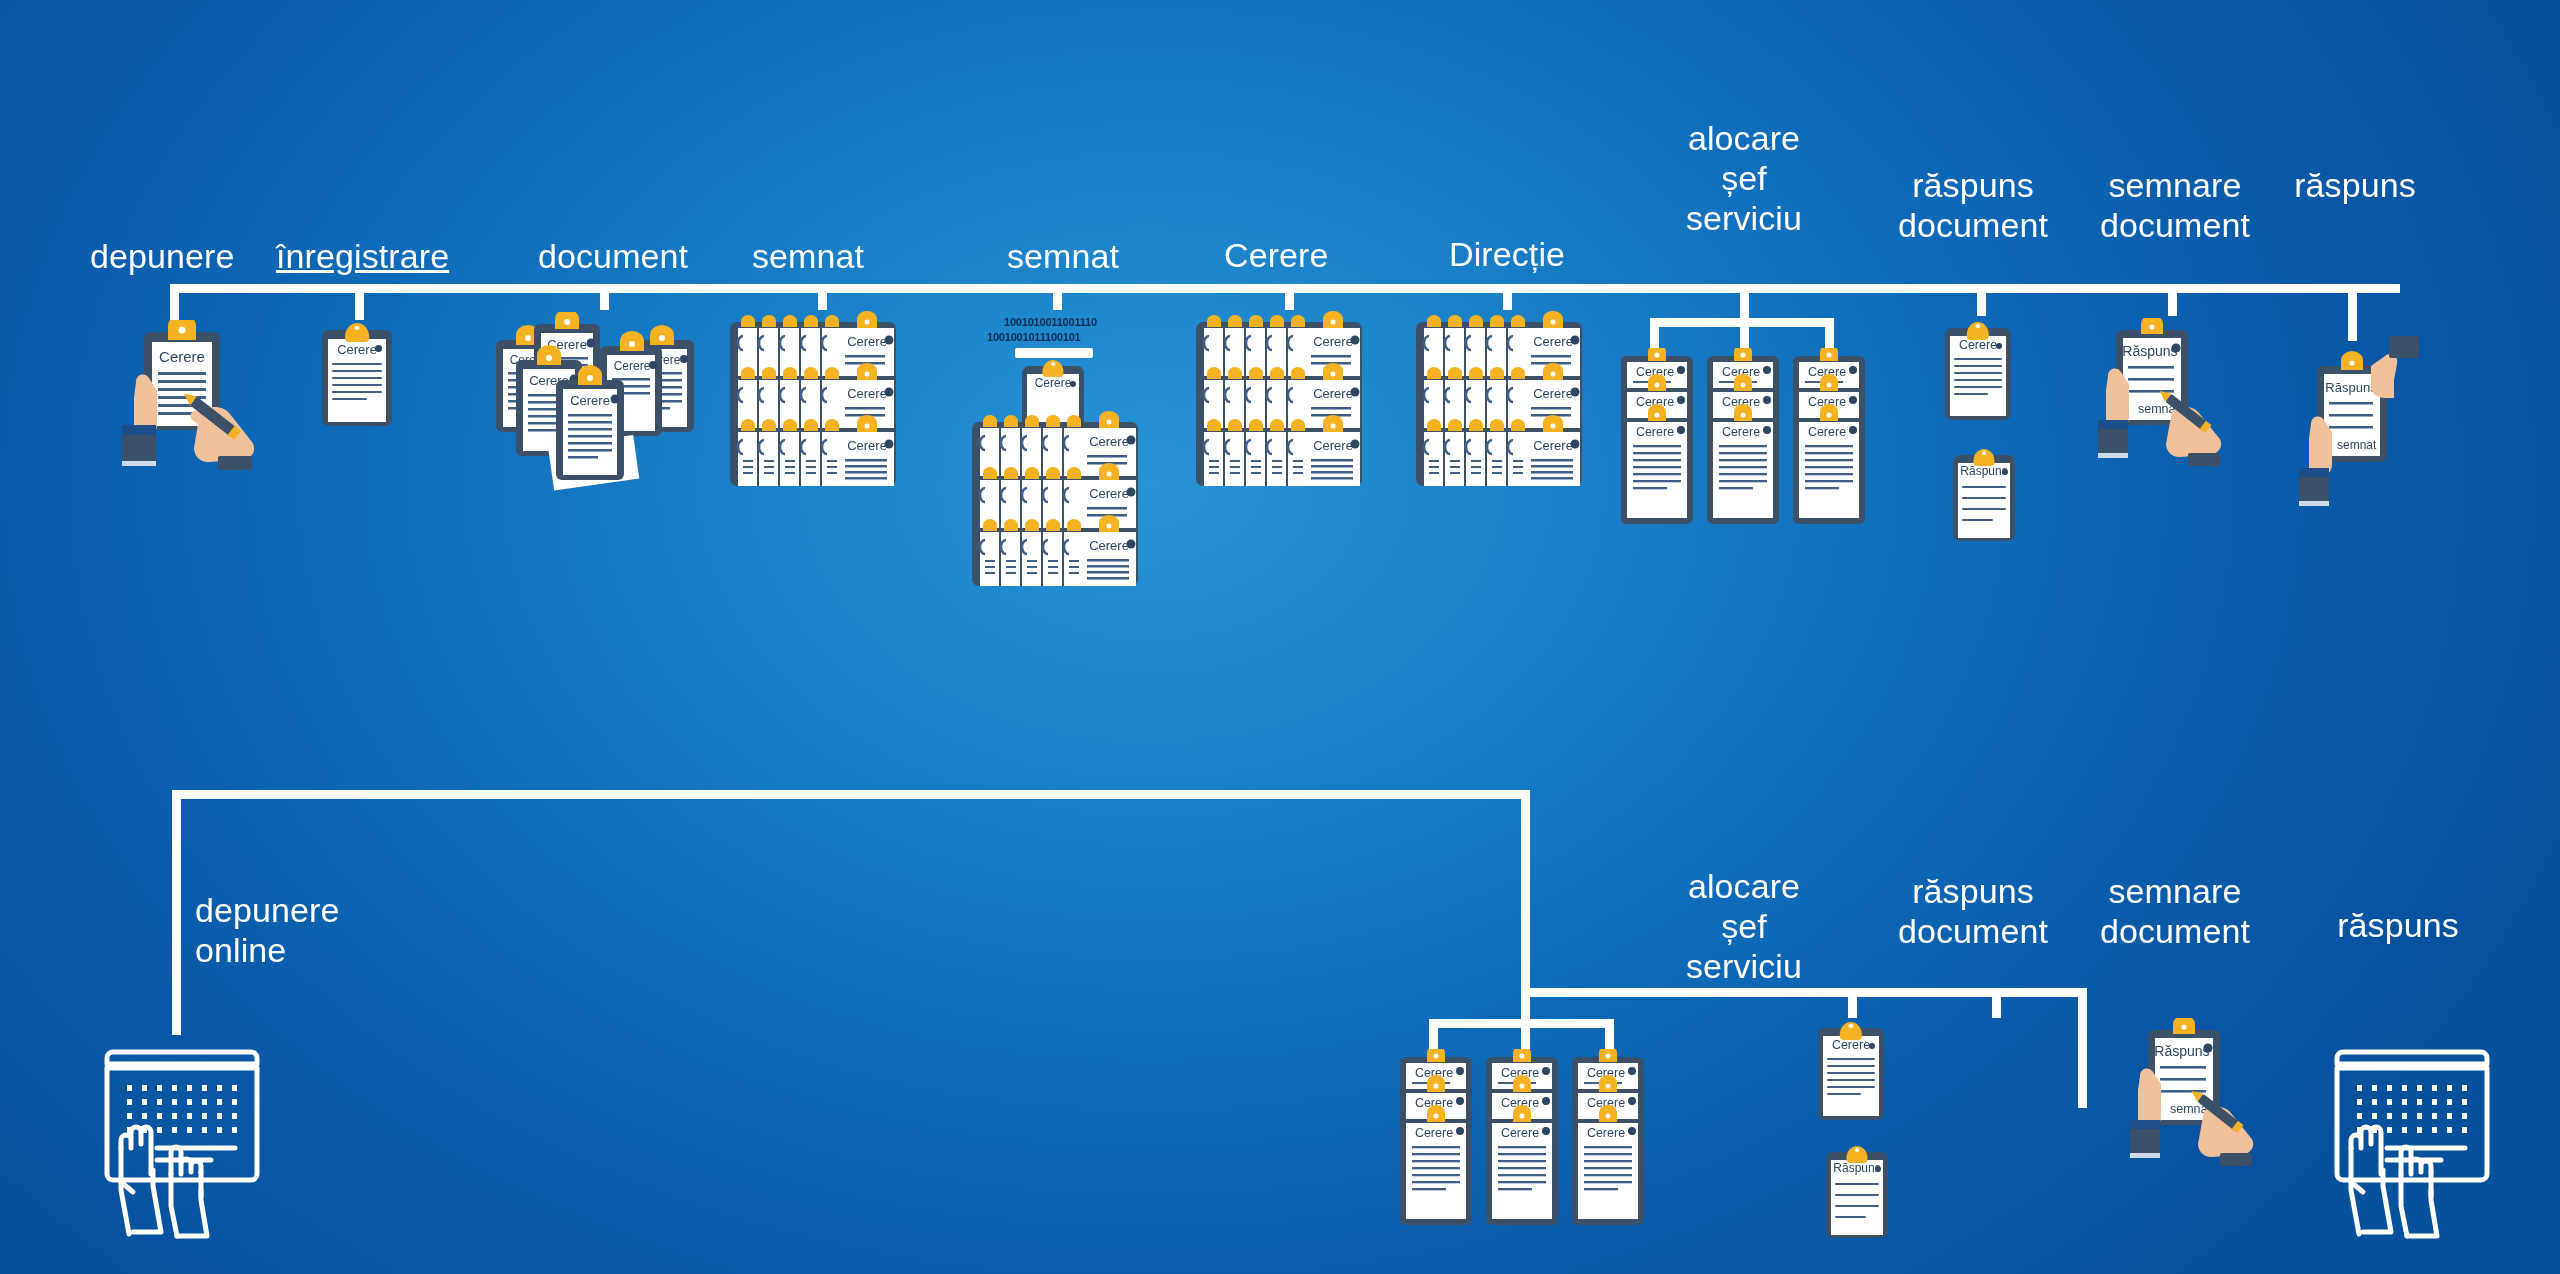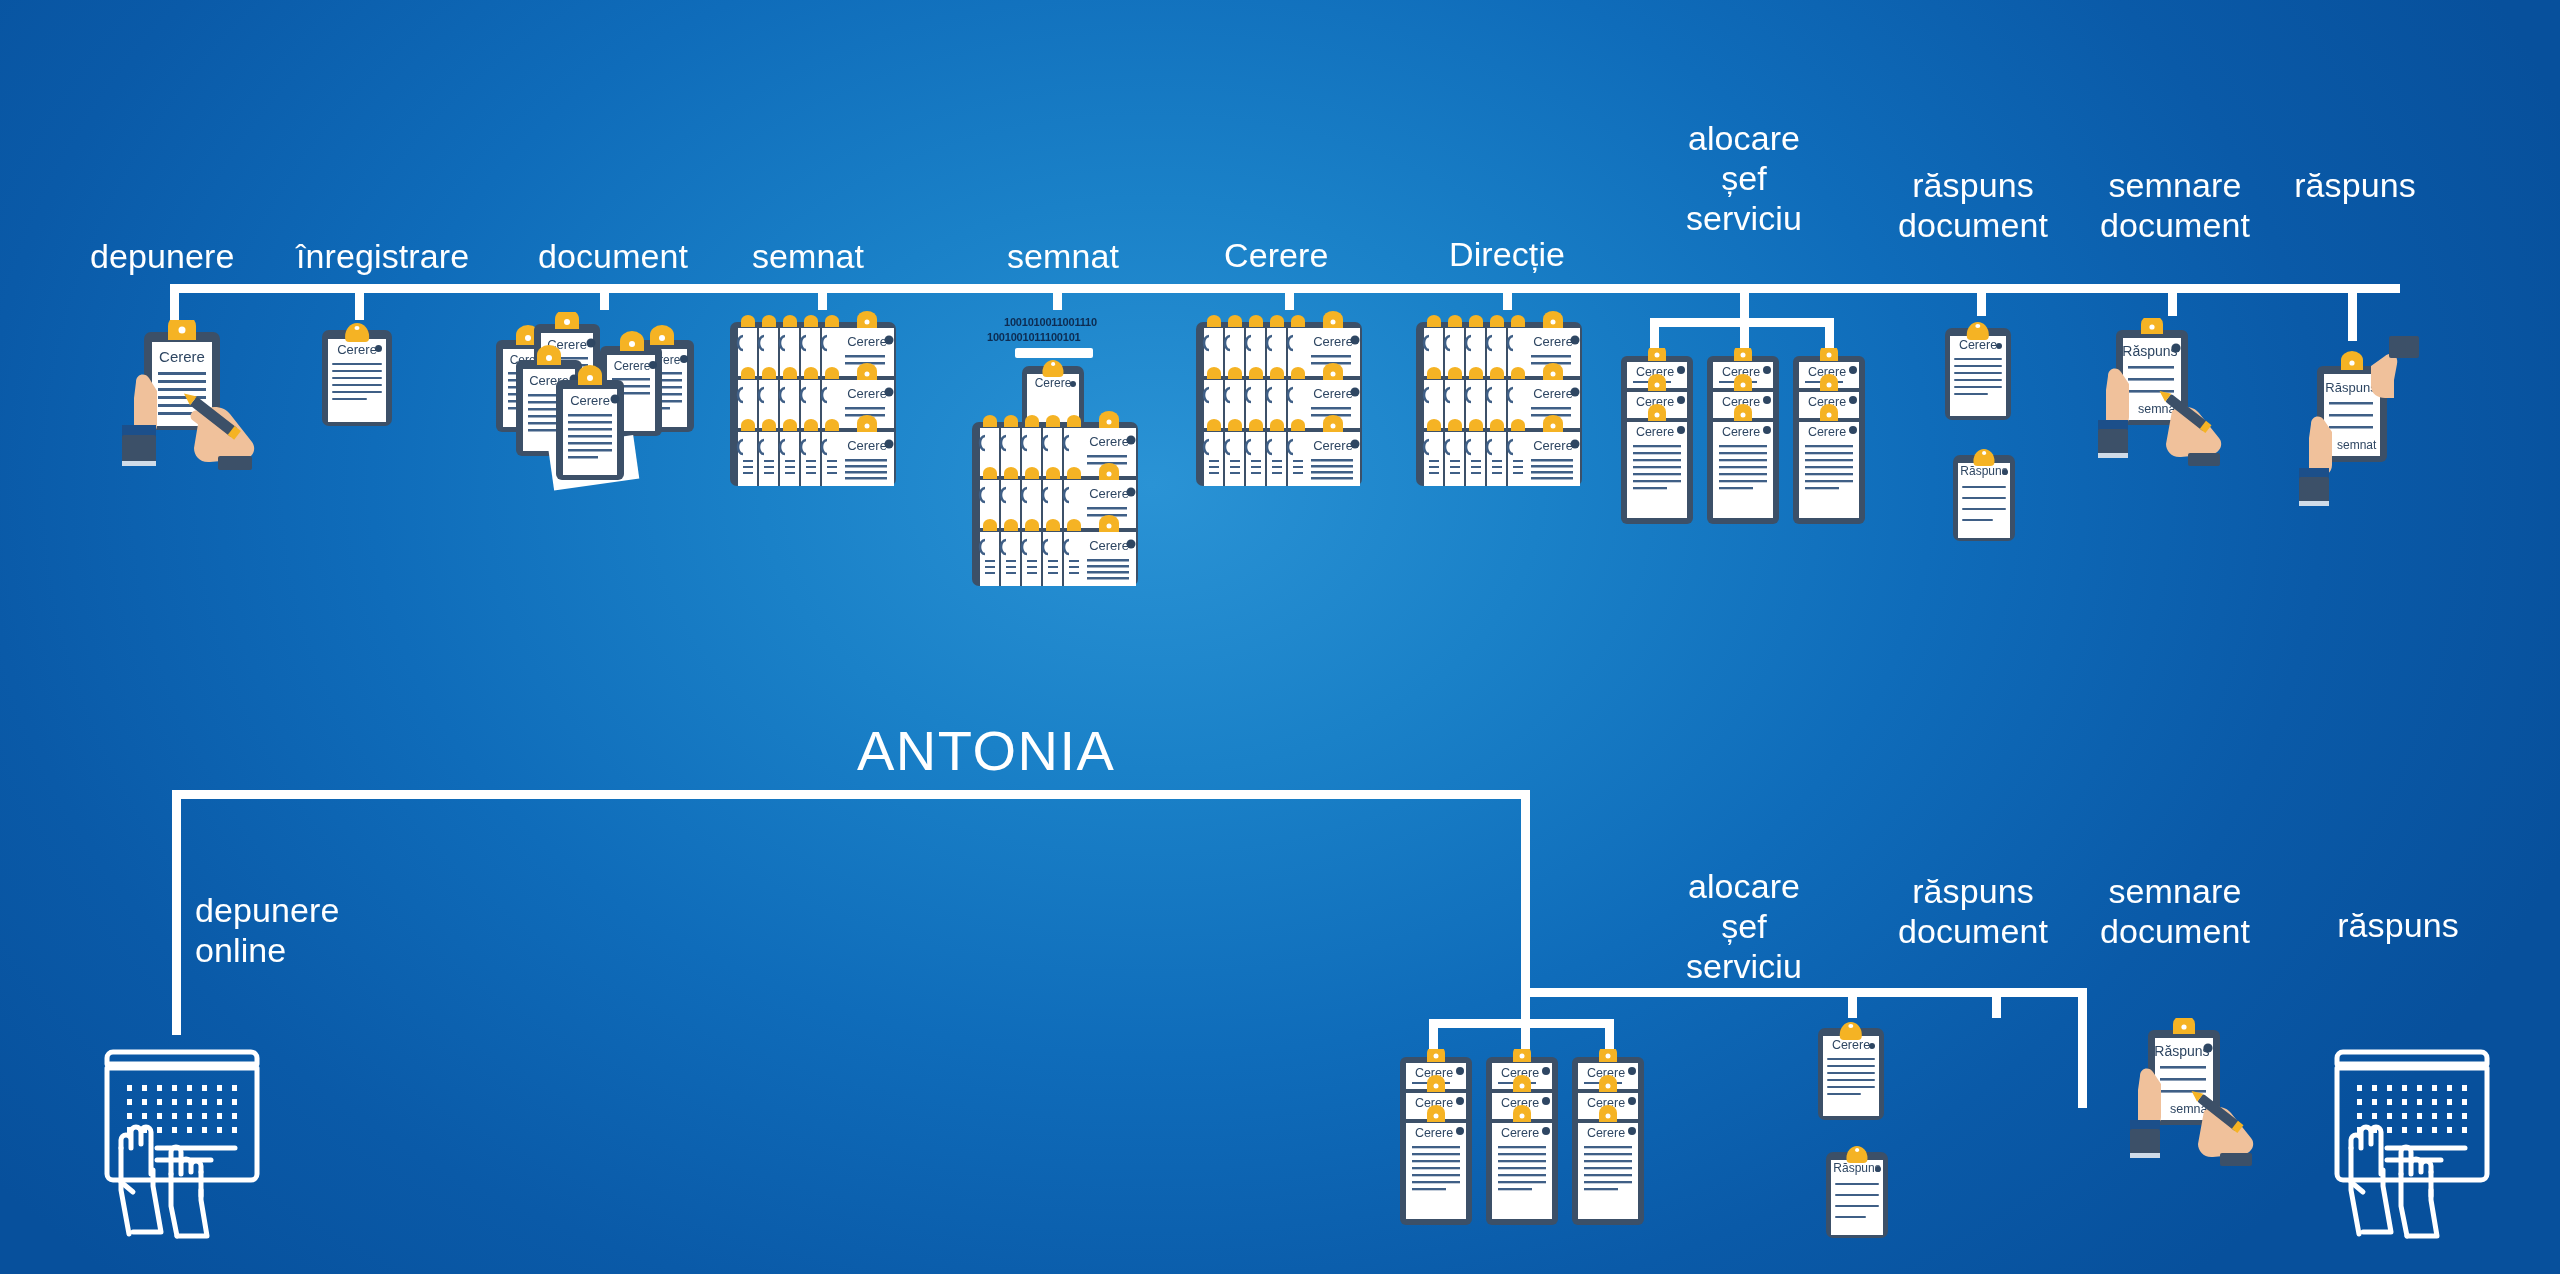--- a/index.html
+++ b/index.html
@@ -67,21 +67,21 @@
     font-weight:700;
   }
   .binbar{position:absolute;background:#fff;border-radius:2px;}
 </style>
 </head>
 <body>
 
 <div id="stage">
 
   <div class="lbl t-lbl" style="left:90px;top:236px;">depunere</div>
-  <div class="lbl t-lbl" style="left:296px;top:236px;">înregistrare</div>
+  <div class="lbl t-lbl" style="left:276px;top:236px;text-decoration:underline;">înregistrare</div>
   <div class="lbl t-lbl" style="left:538px;top:236px;">document</div>
   <div class="lbl t-lbl" style="left:752px;top:236px;">semnat</div>
   <div class="lbl t-lbl" style="left:1007px;top:236px;">semnat</div>
   <div class="lbl t-lbl" style="left:1224px;top:235px;">Cerere</div>
   <div class="lbl t-lbl" style="left:1449px;top:234px;">Direcție</div>
   <div class="lbl t-lbl" style="left:1684px;top:118px;text-align:center;width:120px;">alocare
 șef
 serviciu</div>
   <div class="lbl t-lbl" style="left:1887px;top:165px;text-align:center;width:172px;">răspuns
 document</div>
@@ -861,21 +861,20 @@
       <rect x="104" y="14" width="30" height="10" fill="#1c4f8a"></rect>
       <rect x="104" y="4" width="30" height="22" rx="2" fill="#3c5068"></rect>
 
       <path d="M26 92 c0-8 9-10 13-4 l8 12 v33 c0 8-7 12-14 12 h-9 V106z" fill="#f0c19b"></path>
       <rect x="14" y="136" width="30" height="10" fill="#1c4f8a"></rect>
       <rect x="14" y="145" width="30" height="26" rx="2" fill="#3c5068"></rect>
       <rect x="14" y="169" width="30" height="5" fill="#cfdbe8"></rect>
     </svg>
   </div>
 
-  <div class="title" style="left:857px;top:718px;">ANTONIA</div>
 
   <div class="hline" style="left:172px;top:790px;width:1358px;"></div>
   <div class="vline" style="left:172px;top:790px;height:245px;"></div>
   <div class="vline" style="left:1521px;top:790px;height:205px;"></div>
   <div class="hline" style="left:1521px;top:988px;width:566px;"></div>
   <div class="hline" style="left:1429px;top:1019px;width:185px;"></div>
   <div class="vline" style="left:1429px;top:1019px;height:30px;"></div>
   <div class="vline" style="left:1521px;top:988px;height:61px;"></div>
   <div class="vline" style="left:1605px;top:1019px;height:30px;"></div>
   <div class="vline" style="left:1848px;top:988px;height:30px;"></div>

